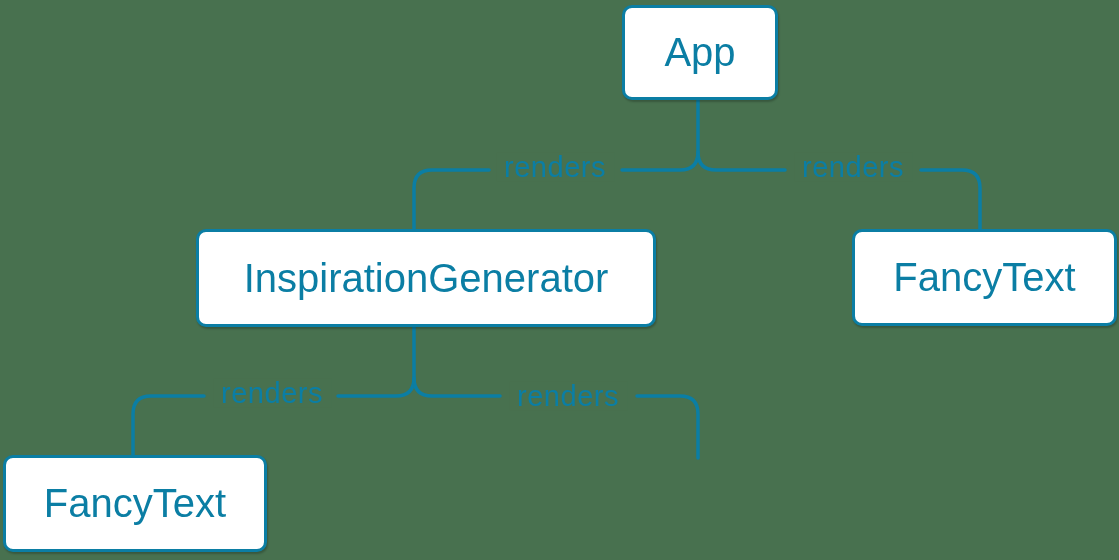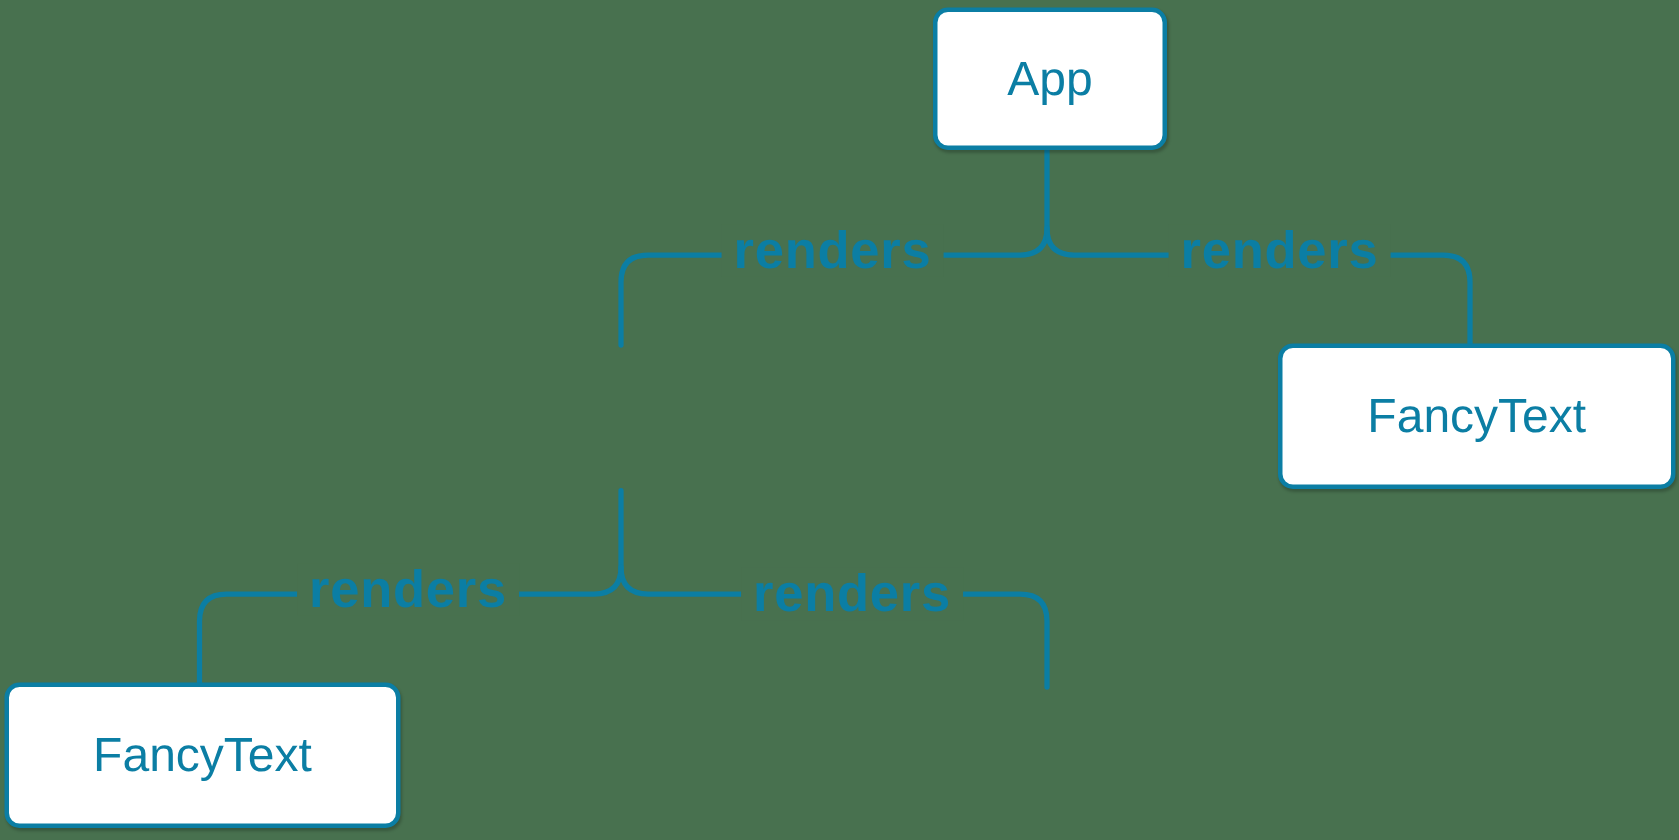--- a/index.html
+++ b/index.html
@@ -30,40 +30,40 @@
     stroke: var(--accent);
     stroke-width: 3.5;
     stroke-linecap: round;
     stroke-linejoin: round;
   }
   .edge-label {
     position: absolute;
     transform: translate(-50%, -50%);
     color: var(--accent);
     background: var(--background);
-    font-size: 35px;
-    font-weight: 700;
+    font-size: 29px;
+    font-weight: 400;
     letter-spacing: 0.5px;
     padding: 0 8px;
     white-space: nowrap;
     line-height: 1;
   }
   .node {
     position: absolute;
     display: flex;
     align-items: center;
     justify-content: center;
     background: var(--node-fill);
     border: 3px solid var(--accent);
     border-radius: 10px;
     box-shadow: 1px 2px 2px rgba(0, 0, 0, 0.22);
   }
   .node-label {
     color: var(--accent);
-    font-size: 32px;
+    font-size: 40px;
     font-weight: 500;
     white-space: nowrap;
   }
 </style>
 </head>
 <body>
 
 <div class="stage">
 
   <svg class="edges" viewBox="0 0 1119 560" aria-hidden="true">
@@ -78,20 +78,23 @@
   <div class="edge-label" style="left:853px; top:167px">renders</div>
 
   <div class="edge-label" style="left:272px; top:393px">renders</div>
 
   <div class="edge-label" style="left:568px; top:396px">renders</div>
 
   <div class="node" style="left:622px; top:5px; width:156px; height:95px">
     <span class="node-label">App</span>
   </div>
 
+  <div class="node" style="left:196px; top:229px; width:460px; height:98px">
+    <span class="node-label">InspirationGenerator</span>
+  </div>
 
   <div class="node" style="left:852px; top:229px; width:265px; height:97px">
     <span class="node-label">FancyText</span>
   </div>
 
   <div class="node" style="left:3px; top:455px; width:264px; height:97px">
     <span class="node-label">FancyText</span>
   </div>
 
 

